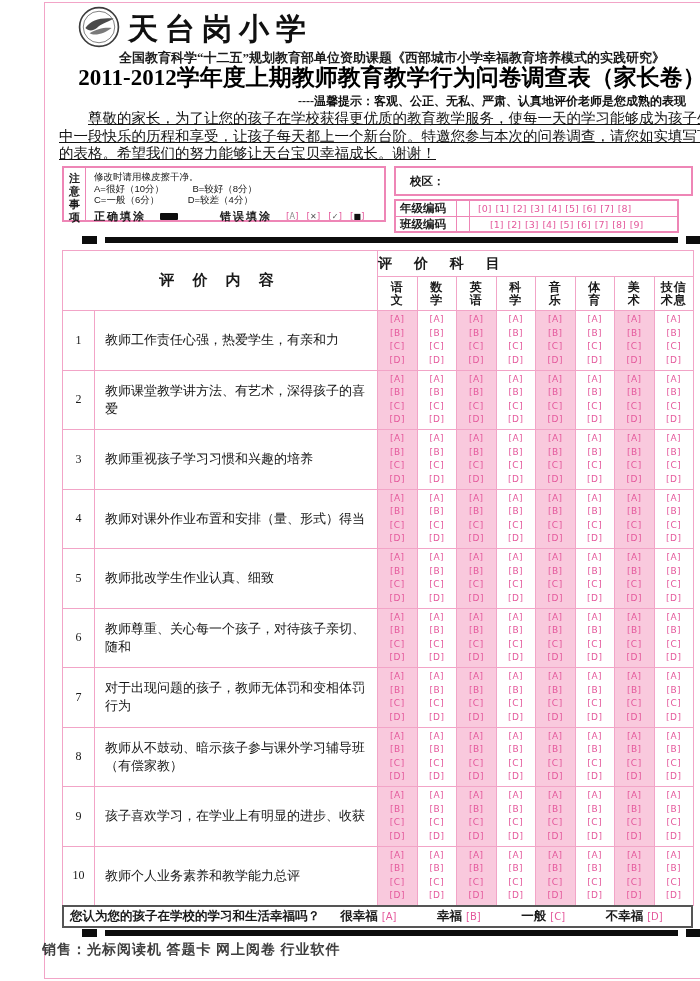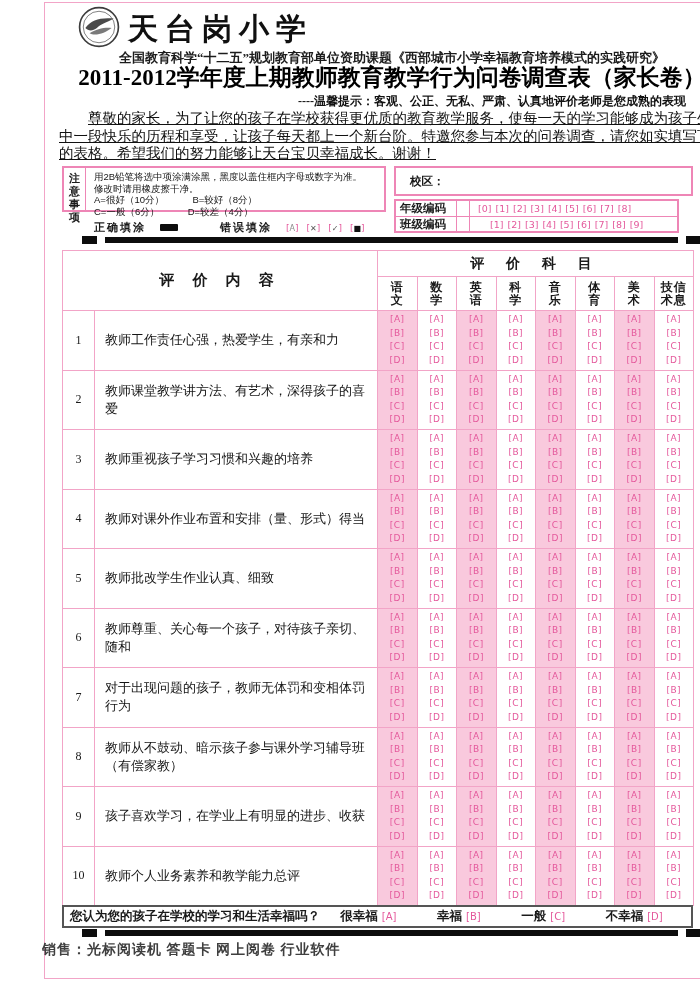--- a/index.html
+++ b/index.html
@@ -14,21 +14,21 @@
 
   
   .logo { position:absolute; left:36px; top:6px; width:42px; height:42px; }
   .school-name { position:absolute; left:86px; top:9px; font:700 30px "Liberation Serif", serif; letter-spacing:7px; color:#101010; }
   .subtitle { position:absolute; left:0; top:49px; width:700px; text-align:center; font:700 13px "Liberation Serif", serif; color:#1c1c1c; }
   .title { position:absolute; left:0; top:62px; width:700px; text-align:center; font:700 23px "Liberation Serif", serif; color:#000; }
   .hint { position:absolute; left:150px; top:93px; width:494px; text-align:right; font:700 12px "Liberation Serif", serif; color:#111; }
   .intro { position:absolute; left:17px; top:110px; width:667px; font:400 14.5px "Liberation Serif", serif; line-height:1.22; text-indent:2em; text-align:justify; color:#111;text-decoration:underline; }
 
   
-  .notes-box { position:absolute; left:20px; top:166px; width:324px; height:46px; border:2px solid var(--pink); display:flex; background:#fff; }
+  .notes-box { position:absolute; left:20px; top:166px; width:324px; height:56px; border:2px solid var(--pink); display:flex; background:#fff; }
   .notes-label { width:22px; border-right:1px solid var(--pink); font:700 11px "Liberation Sans", sans-serif; line-height:13px; text-align:center; padding-top:4px; word-break:break-all; }
   .notes-body { flex:1; padding:3px 6px 0 8px; }
   .note-line { font:400 9.5px "Liberation Sans", sans-serif; line-height:11.5px; color:#151515; white-space:nowrap; }
   .fill-line { display:flex; align-items:center; margin-top:3px; }
   .fill-label { font:700 11px "Liberation Sans", sans-serif; letter-spacing:2px; }
   .correct-mark { width:18px; height:7px; background:#0d0d0d; border-radius:1px; margin-left:14px; }
   .wrong-group { display:flex; align-items:center; gap:8px; margin-left:14px; }
   .wrong-mark { font:400 9px "DejaVu Sans", sans-serif; color:var(--bubble); white-space:nowrap; }
   .wrong-mark .g { color:#555; font-size:8px; }
   .wrong-mark.m0 .g { color:#8a8a8a; }
@@ -54,21 +54,21 @@
 
   
   .sync-sq { position:absolute; height:8px; background:#0d0d0d; }
   .sync-bar { position:absolute; height:6px; background:#0d0d0d; }
 
   
   .tbl-wrap { position:absolute; left:20px; top:250px; width:631px; }
   table.eval { width:100%; border-collapse:collapse; table-layout:fixed; }
   table.eval th, table.eval td { border:1px solid var(--pink-line); }
   .th-content { font:700 15px "Liberation Sans", sans-serif; letter-spacing:7px; text-align:center; }
-  .th-subjects { height:26px; font:700 14px "Liberation Sans", sans-serif; letter-spacing:9px; text-align:center; }
+  .th-subjects { height:26px; font:700 14px "Liberation Sans", sans-serif; letter-spacing:9px; text-align:left; }
   .th-subject { height:34px; text-align:center; vertical-align:middle; font:700 12px "Liberation Sans", sans-serif; line-height:13px; letter-spacing:1px; }
   .q-row { height:59.5px; }
   .q-num { text-align:center; font:400 12px "Liberation Serif", serif; }
   .q-text { font:500 13px "Liberation Sans", sans-serif; padding-left:10px; color:#151515; }
   .bubble-cell { text-align:center; vertical-align:middle; padding:1px 0; }
   .bubble-cell.stripe { background:var(--pink-light); }
   .opt-line { font:400 9px "DejaVu Sans", sans-serif; color:var(--bubble); line-height:13.6px; letter-spacing:0.5px; }
 
   
   .bottom-row { position:absolute; left:20px; top:905px; width:631px; height:23px; border:2px solid #555; display:flex; align-items:center; padding:0 8px 0 6px; }
@@ -103,21 +103,20 @@
   <div class="school-name">天台岗小学</div>
   <div class="subtitle">全国教育科学“十二五”规划教育部单位资助课题《西部城市小学幸福教育培养模式的实践研究》</div>
   <div class="title">2011-2012学年度上期教师教育教学行为问卷调查表（家长卷）</div>
   <div class="hint">----温馨提示：客观、公正、无私、严肃、认真地评价老师是您成熟的表现</div>
   <div class="intro">尊敬的家长，为了让您的孩子在学校获得更优质的教育教学服务，使每一天的学习能够成为孩子生命中一段快乐的历程和享受，让孩子每天都上一个新台阶。特邀您参与本次的问卷调查，请您如实填写下面的表格。希望我们的努力能够让天台宝贝幸福成长。谢谢！</div>
 
   <div class="notes-box">
     <div class="notes-label">注意事项</div>
     <div class="notes-body">
       <div id="notes-lines">
-          <div class="note-line">用2B铅笔将选中项涂满涂黑，黑度以盖住框内字母或数字为准。</div>
           <div class="note-line">修改时请用橡皮擦干净。</div>
           <div class="note-line">A=很好（10分）　　　B=较好（8分）</div>
           <div class="note-line">C=一般（6分）　　　D=较差（4分）</div>
         </div>
       <div class="fill-line">
         <span class="fill-label">正确填涂</span>
         <span class="correct-mark"></span>
         <span class="fill-label" style="margin-left:42px">错误填涂</span>
         <span class="wrong-group" id="wrong-marks">
             <span class="wrong-mark m0">[<span class="g">A</span>]</span>

